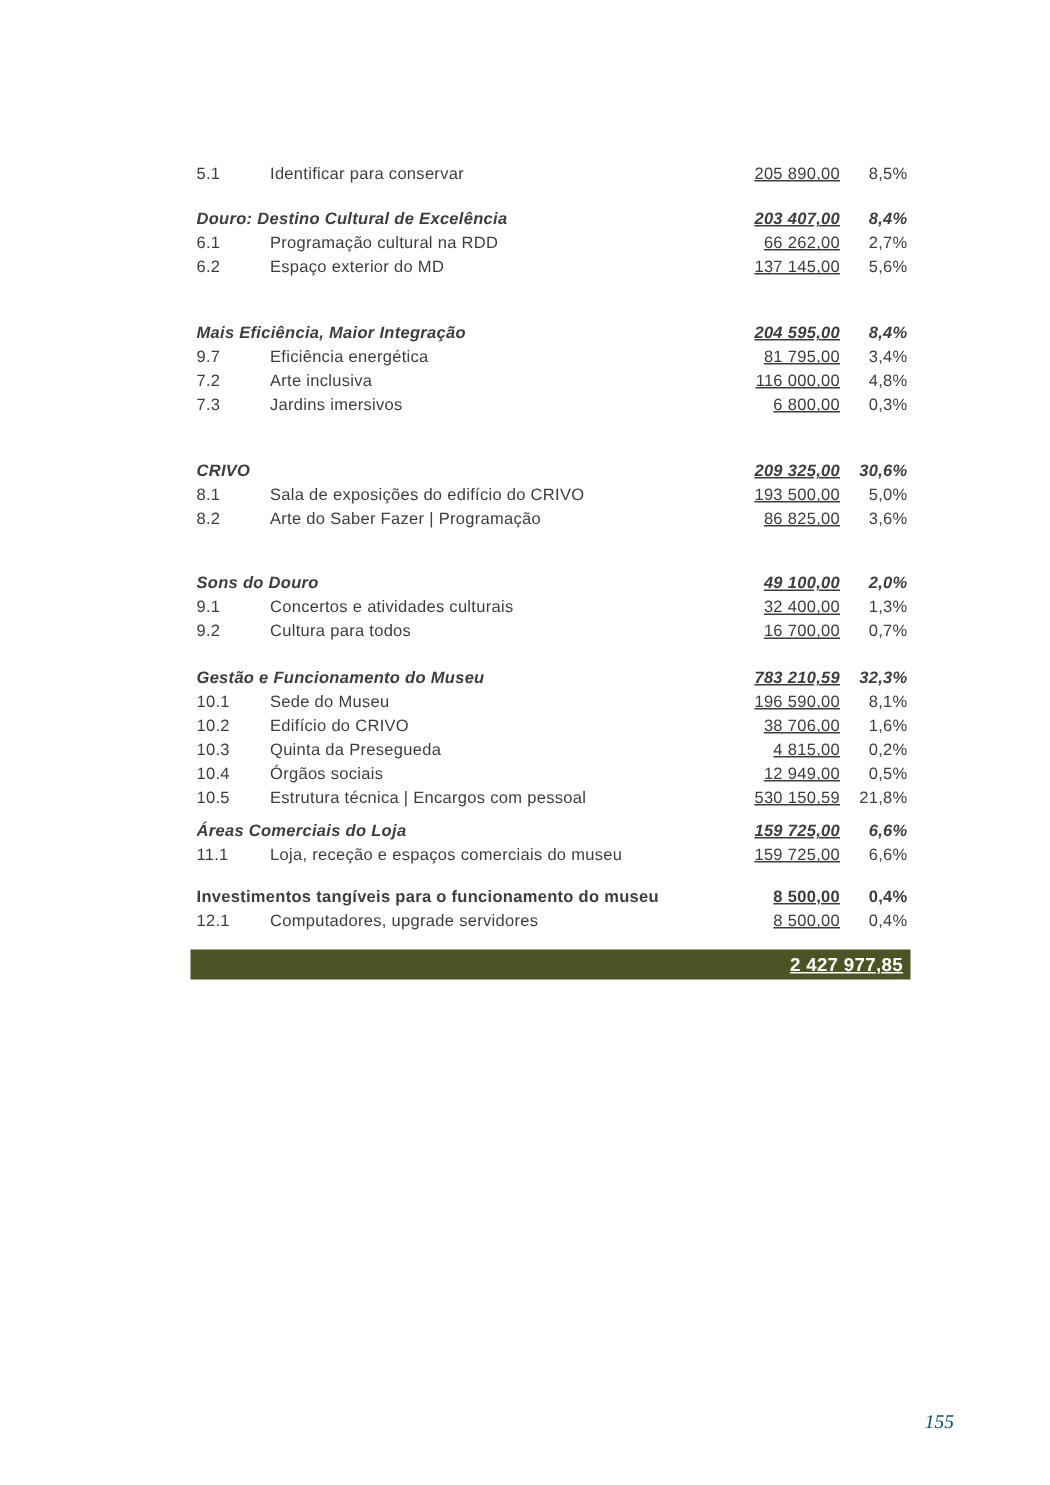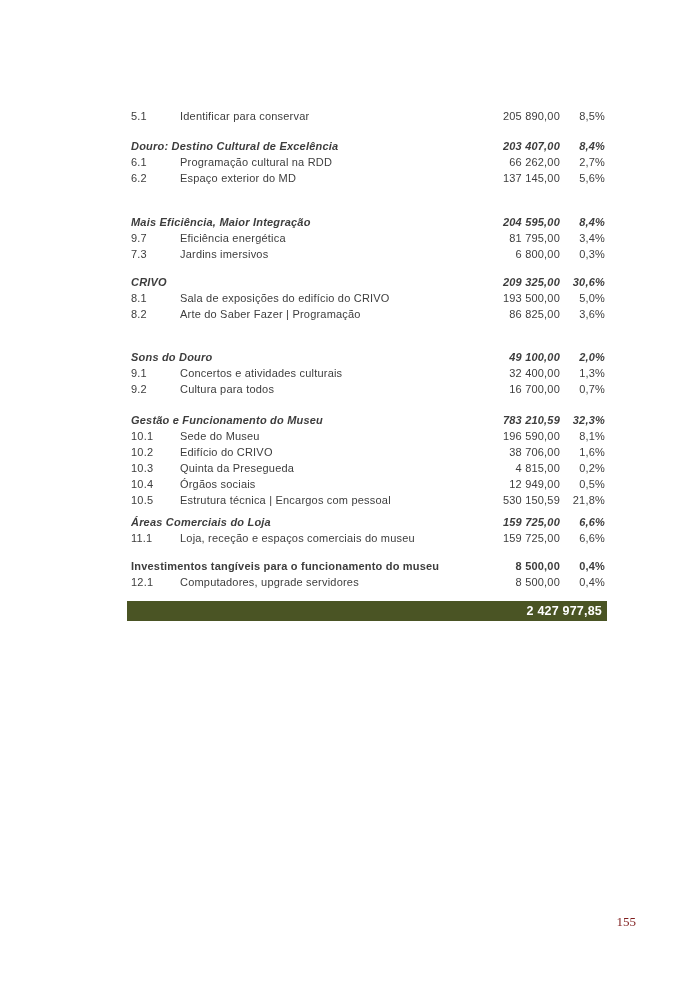--- a/index.html
+++ b/index.html
@@ -24,52 +24,53 @@
   .row{
     display:flex;
     height:16px;line-height:16px;
     font-size:11px;
     letter-spacing:0.2px;
     padding:0 2px 0 4px;
     white-space:nowrap;
   }
   .num{flex:0 0 49px;}
   .label{flex:1 1 auto;overflow:hidden;}
-  .val{flex:0 0 auto;margin-left:auto;text-align:right;}
+  .val{flex:0 0 auto;margin-left:auto;text-align:right;text-decoration:underline;}
   .pct{flex:0 0 45px;text-align:right;}
   .heading{font-weight:bold;}
   .heading.italic{font-style:italic;}
   
   .sec-1{margin-top:14px;}
   .sec-2{margin-top:28px;}
-  .sec-3{margin-top:12px;}
+  .sec-3{margin-top:28px;}
   .sec-4{margin-top:27px;}
   .sec-5{margin-top:15px;}
   .sec-6{margin-top:6px;}
   .sec-7{margin-top:12px;}
   .total-bar{
     margin-top:11px;
     height:20px;line-height:20px;
     background:var(--bar-bg);
     color:var(--bar-text);
     font-weight:bold;
     font-size:12.5px;
     letter-spacing:0.2px;
     display:flex;
     padding:0 5px 0 7px;
     white-space:nowrap;
     flex-direction:column;
   }
   .total-bar .pct{flex:0 0 42px;}
   .page-number{
     position:absolute;
-    top:914px;right:64px;
+    top:940px;right:64px;
     font-family:"Liberation Serif","DejaVu Serif",serif;
     font-size:13px;
-    color:#7f1d1d;
+    color:#0c4a6e;
+    font-style:italic;
   }
 </style>
 </head>
 <body>
 
 <div class="page">
   <div class="content">
     <div id="sections-root">
         <div class="section sec-0">
           <div class="row">
@@ -102,20 +103,26 @@
           <div class="row heading italic">
             <span class="label">Mais Eficiência, Maior Integração</span>
             <span class="val">204 595,00</span>
             <span class="pct">8,4%</span>
           </div>
           <div class="row">
             <span class="num">9.7</span>
             <span class="label">Eficiência energética</span>
             <span class="val">81 795,00</span>
             <span class="pct">3,4%</span>
+          </div>
+          <div class="row">
+            <span class="num">7.2</span>
+            <span class="label">Arte inclusiva</span>
+            <span class="val">116 000,00</span>
+            <span class="pct">4,8%</span>
           </div>
           <div class="row">
             <span class="num">7.3</span>
             <span class="label">Jardins imersivos</span>
             <span class="val">6 800,00</span>
             <span class="pct">0,3%</span>
           </div>
         </div>
         <div class="section sec-3">
           <div class="row heading italic">

